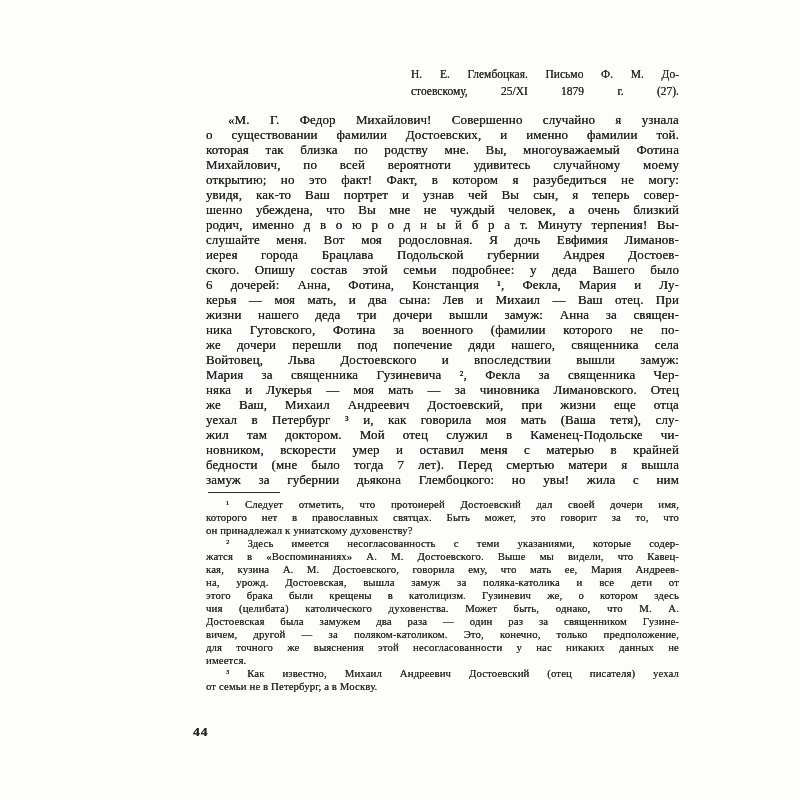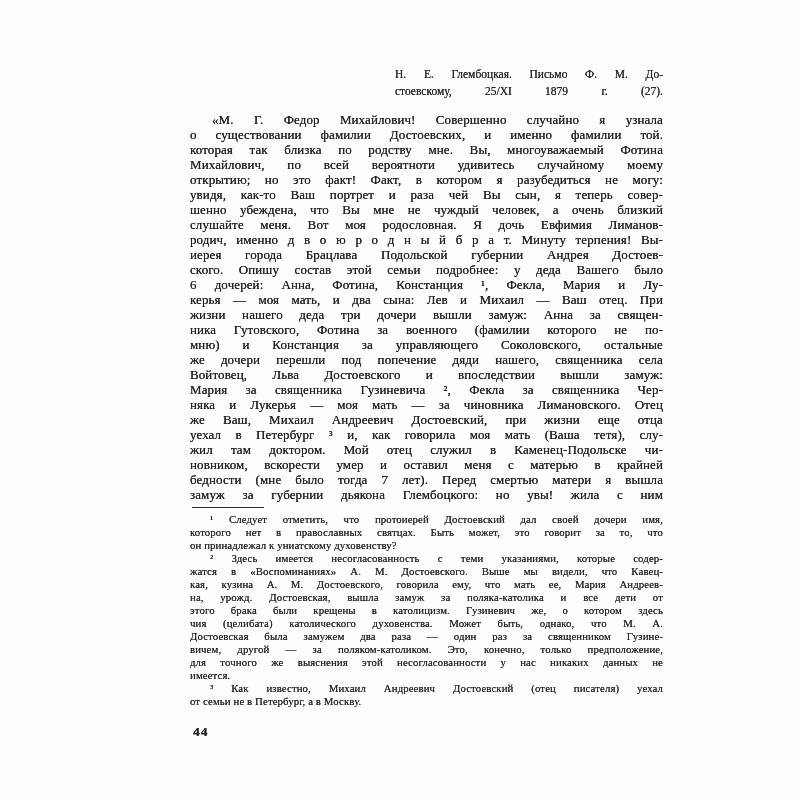--- a/index.html
+++ b/index.html
@@ -11,21 +11,21 @@
   .page-scan {
     position: relative;
     width: 800px;
     height: 800px;
     background: #fdfdfc;
     overflow: hidden;
     color: #242422;
   }
   .text-column {
     position: absolute;
-    left: 190px;
+    left: 206px;
     top: 66px;
     width: 473px;
   }
   .citation {
     width: 268px;
     margin-left: auto;
     font-size: 11.5px;
     line-height: 17px;
     text-align: justify;
     text-align-last: justify;
@@ -86,31 +86,30 @@
       <div>Н. Е. Глембоцкая. Письмо Ф. М. До-</div>
       <div>стоевскому, 25/XI 1879 г. (27).</div>
     </div>
 
     <div class="body-text">
         <div class="line indent">«М. Г. Федор Михайлович! Совершенно случайно я узнала</div>
         <div class="line">о существовании фамилии Достоевских, и именно фамилии той.</div>
         <div class="line">которая так близка по родству мне. Вы, многоуважаемый Фотина</div>
         <div class="line">Михайлович, по всей вероятноти удивитесь случайному моему</div>
         <div class="line">открытию; но это факт! Факт, в котором я разубедиться не могу:</div>
-        <div class="line">увидя, как-то Ваш портрет и раза чей Вы сын, я теперь совер-</div>
+        <div class="line">увидя, как-то Ваш портрет и узнав чей Вы сын, я теперь совер-</div>
         <div class="line">шенно убеждена, что Вы мне не чуждый человек, а очень близкий</div>
+        <div class="line">родич, именно д в о ю р о д н ы й  б р а т. Минуту терпения! Вы-</div>
         <div class="line">слушайте меня. Вот моя родословная. Я дочь Евфимия Лиманов-</div>
-        <div class="line">родич, именно д в о ю р о д н ы й  б р а т. Минуту терпения! Вы-</div>
         <div class="line">иерея города Брацлава Подольской губернии Андрея Достоев-</div>
         <div class="line">ского. Опишу состав этой семьи подробнее: у деда Вашего было</div>
         <div class="line">6 дочерей: Анна, Фотина, Констанция ¹, Фекла, Мария и Лу-</div>
         <div class="line">керья — моя мать, и два сына: Лев и Михаил — Ваш отец. При</div>
         <div class="line">жизни нашего деда три дочери вышли замуж: Анна за священ-</div>
         <div class="line">ника Гутовского, Фотина за военного (фамилии которого не по-</div>
-        <div class="line">мню) и Констанция за управляющего Соколовского, остальные</div>
         <div class="line">же дочери перешли под попечение дяди нашего, священника села</div>
         <div class="line">Войтовец, Льва Достоевского и впоследствии вышли замуж:</div>
         <div class="line">Мария за священника Гузиневича ², Фекла за священника Чер-</div>
         <div class="line">няка и Лукерья — моя мать — за чиновника Лимановского. Отец</div>
         <div class="line">же Ваш, Михаил Андреевич Достоевский, при жизни еще отца</div>
         <div class="line">уехал в Петербург ³ и, как говорила моя мать (Ваша тетя), слу-</div>
         <div class="line">жил там доктором. Мой отец служил в Каменец-Подольске чи-</div>
         <div class="line">новником, вскорести умер и оставил меня с матерью в крайней</div>
         <div class="line">бедности (мне было тогда 7 лет). Перед смертью матери я вышла</div>
         <div class="line">замуж за губернии дьякона Глембоцкого: но увы! жила с ним</div>

